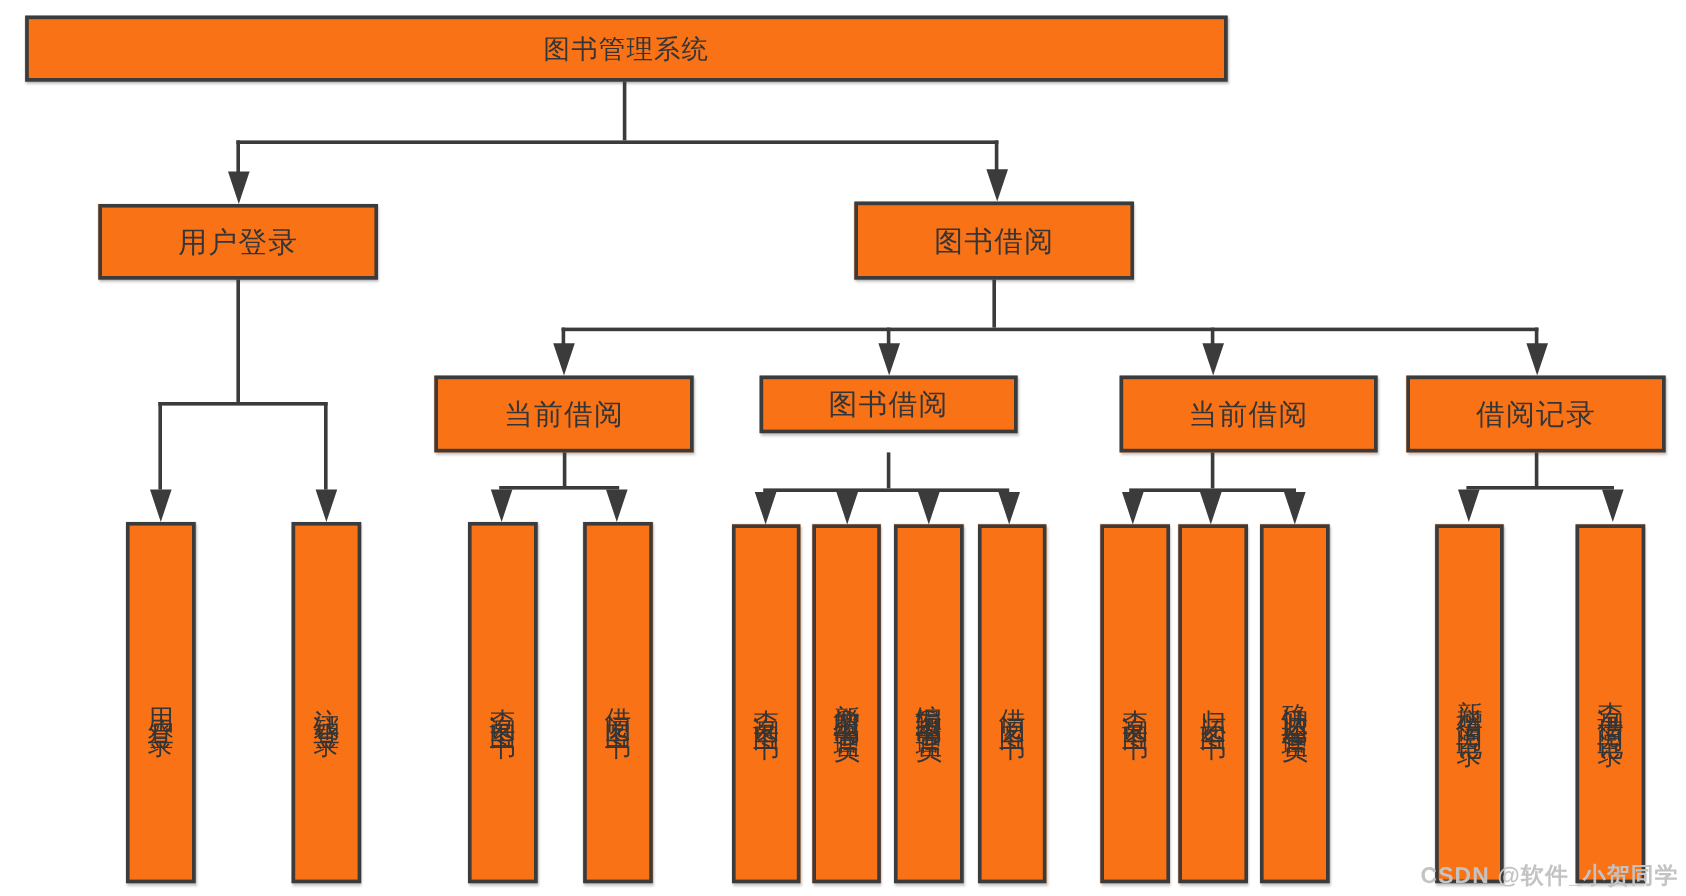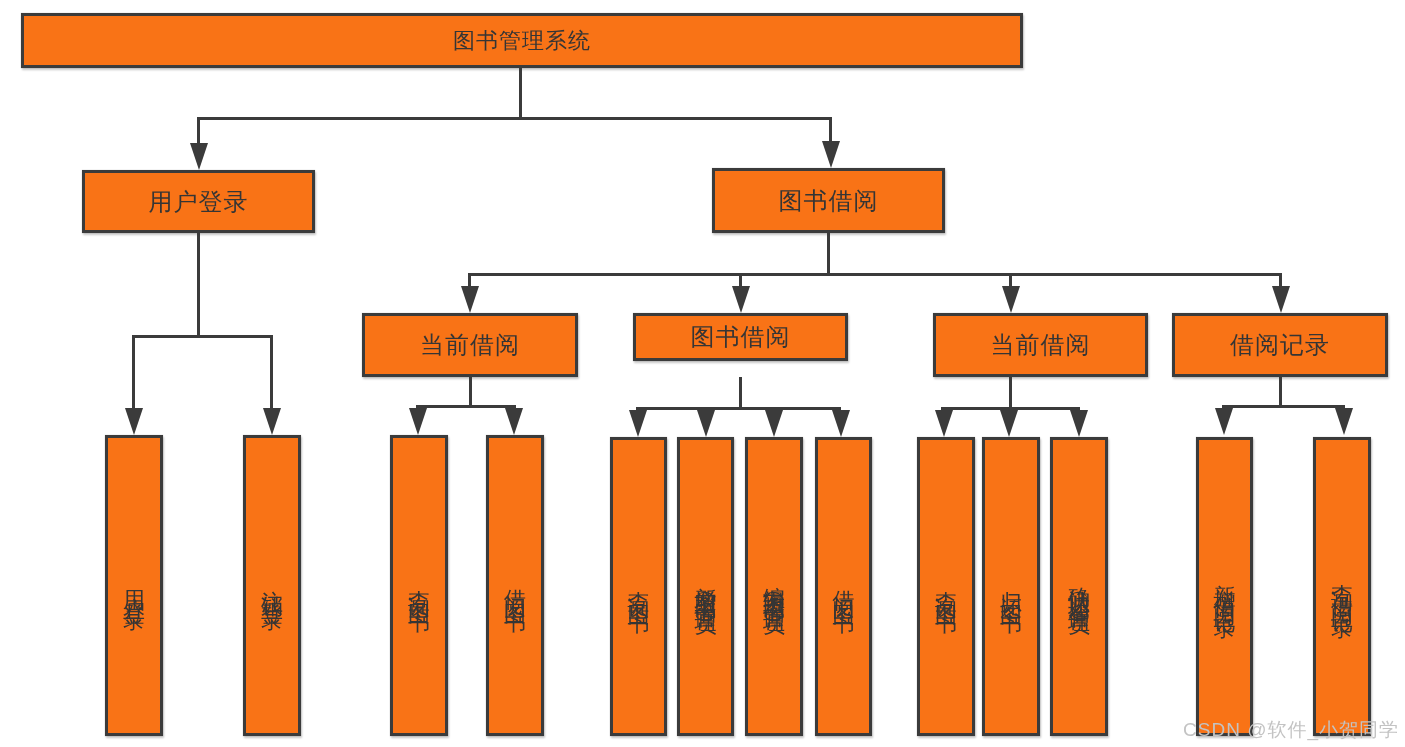--- a/index.html
+++ b/index.html
@@ -54,20 +54,21 @@
   }
   .watermark {
     position: absolute;
     right: 6px;
     bottom: 4px;
     font-size: 19px;
     letter-spacing: 1px;
     color: var(--watermark, #c3c3c3);
     z-index: 10;
     white-space: nowrap;
+    font-weight: bold;
   }
 </style>
 </head>
 <body>
 
 <div class="canvas">
 
   <div class="node title-node" style="left:21px; top:13px; width:1002px; height:55px;">
     <span>图书管理系统</span>
   </div>

